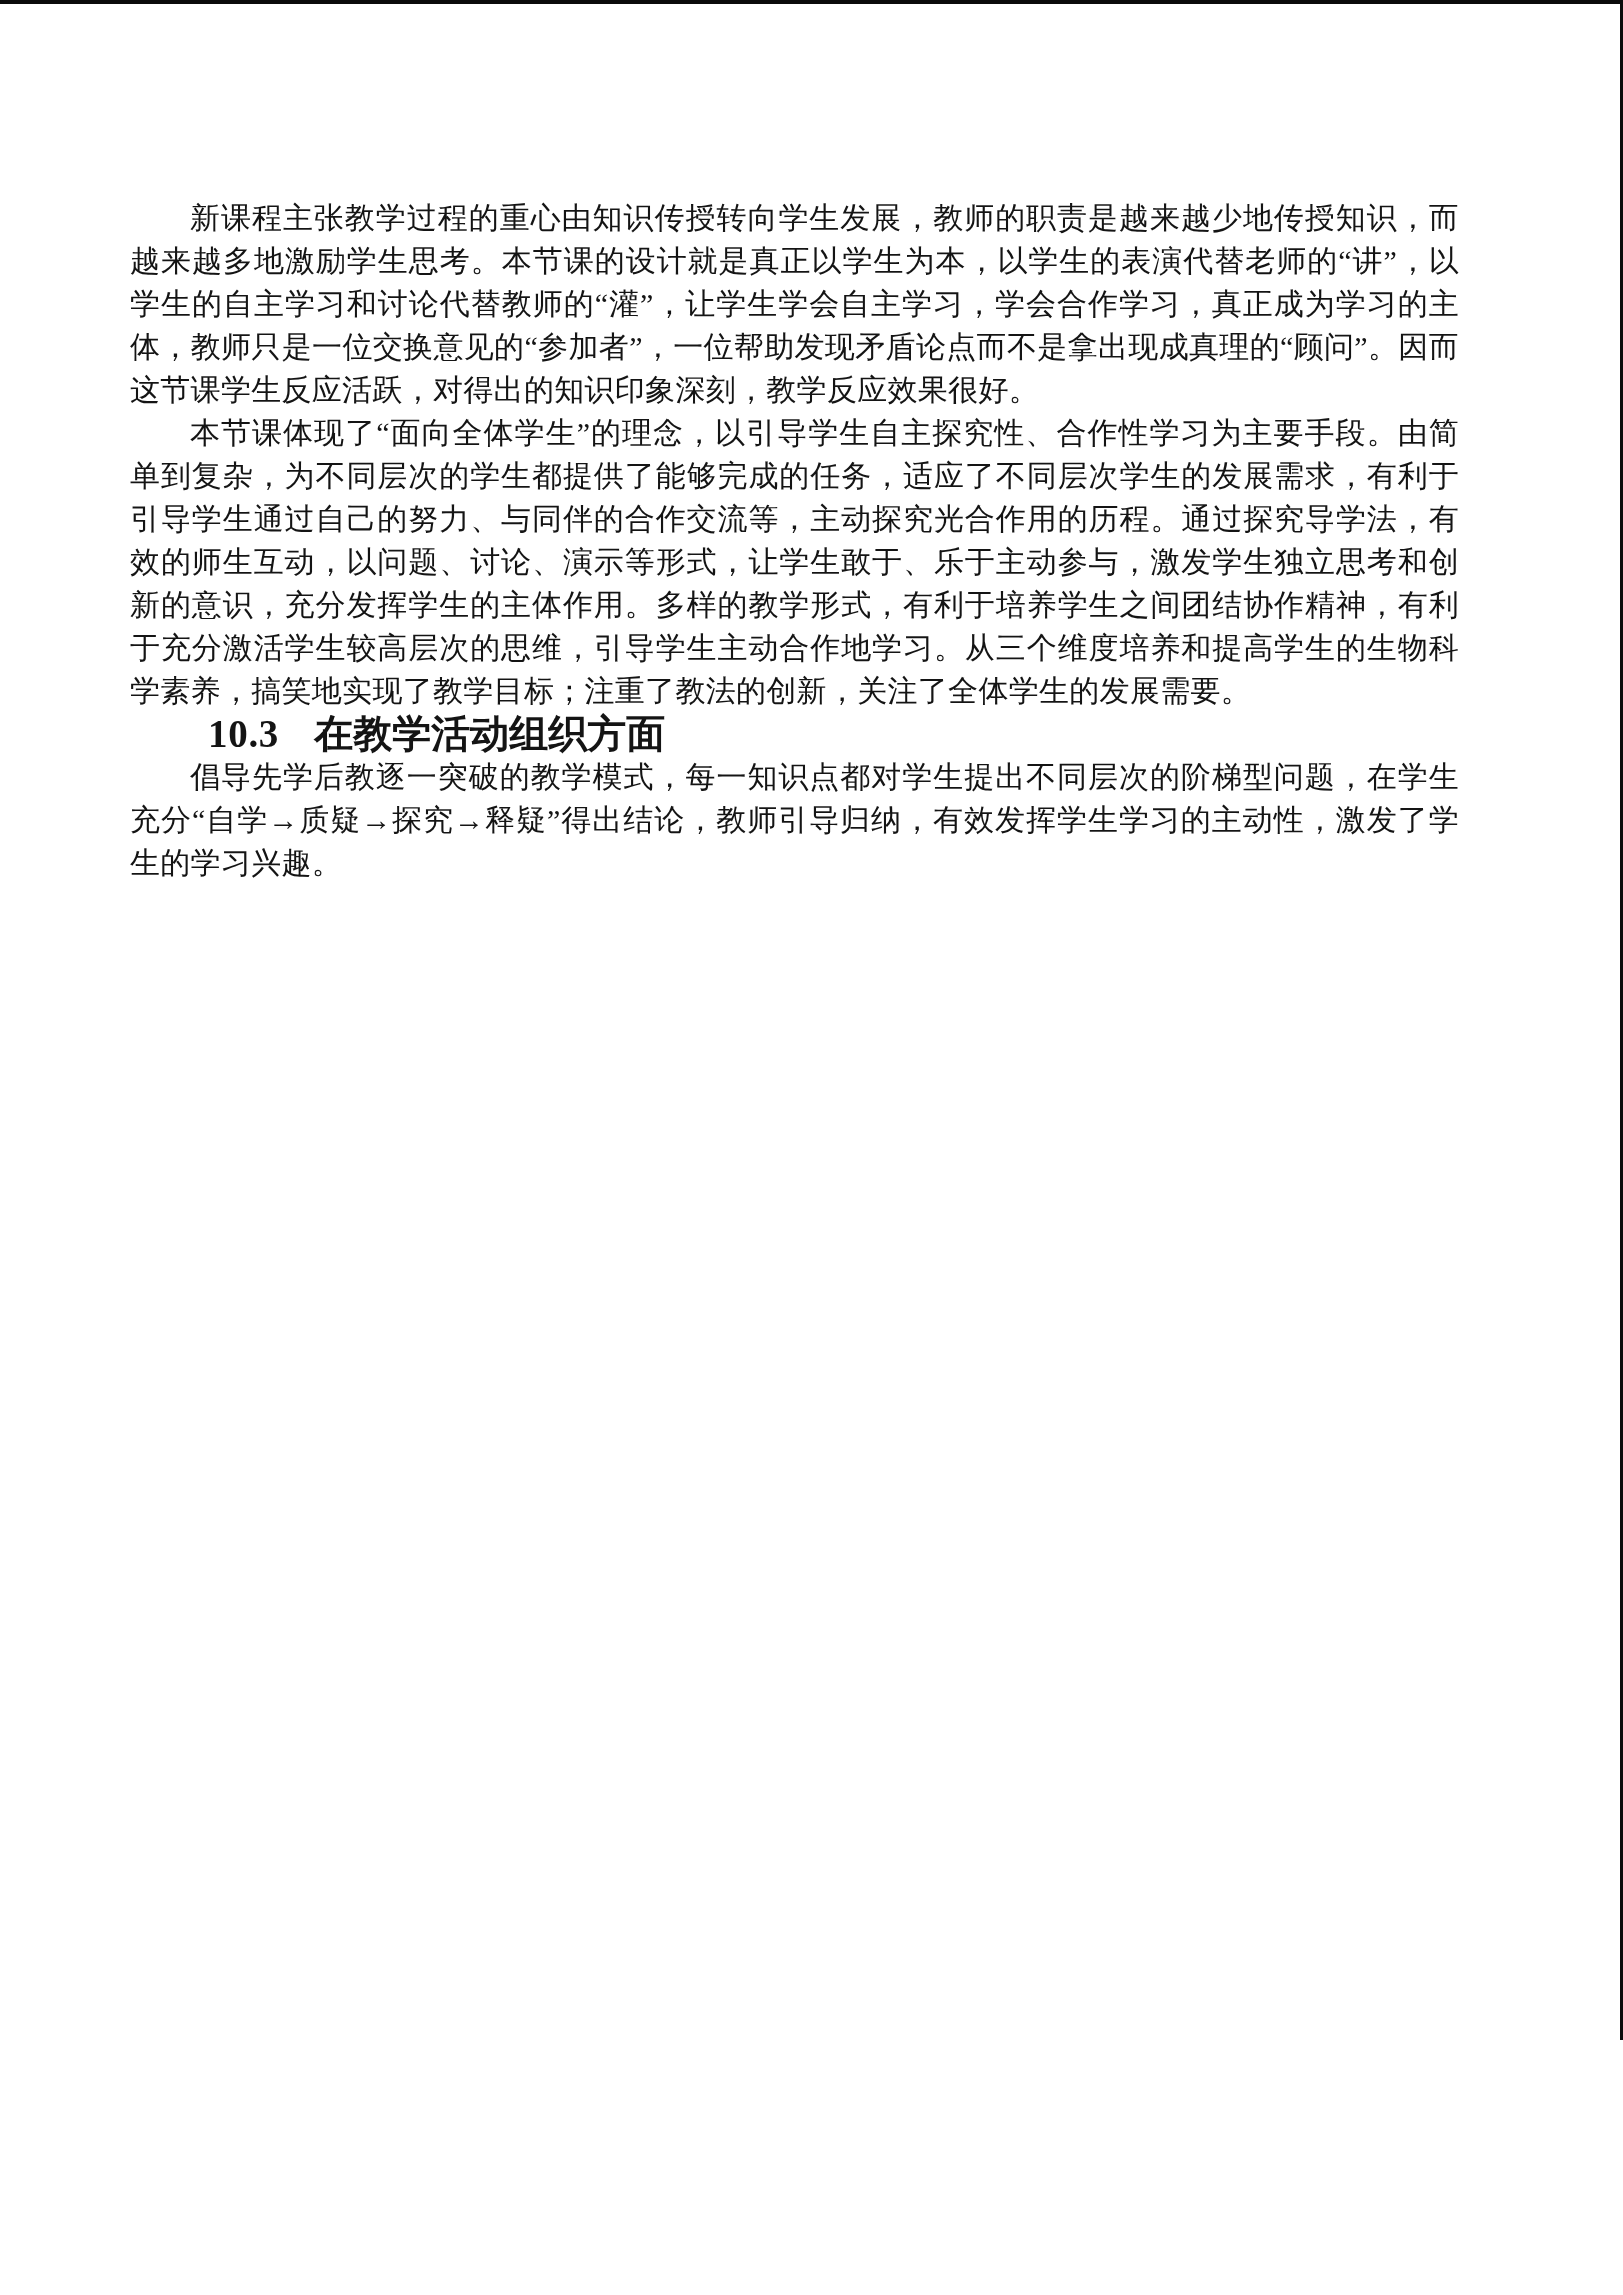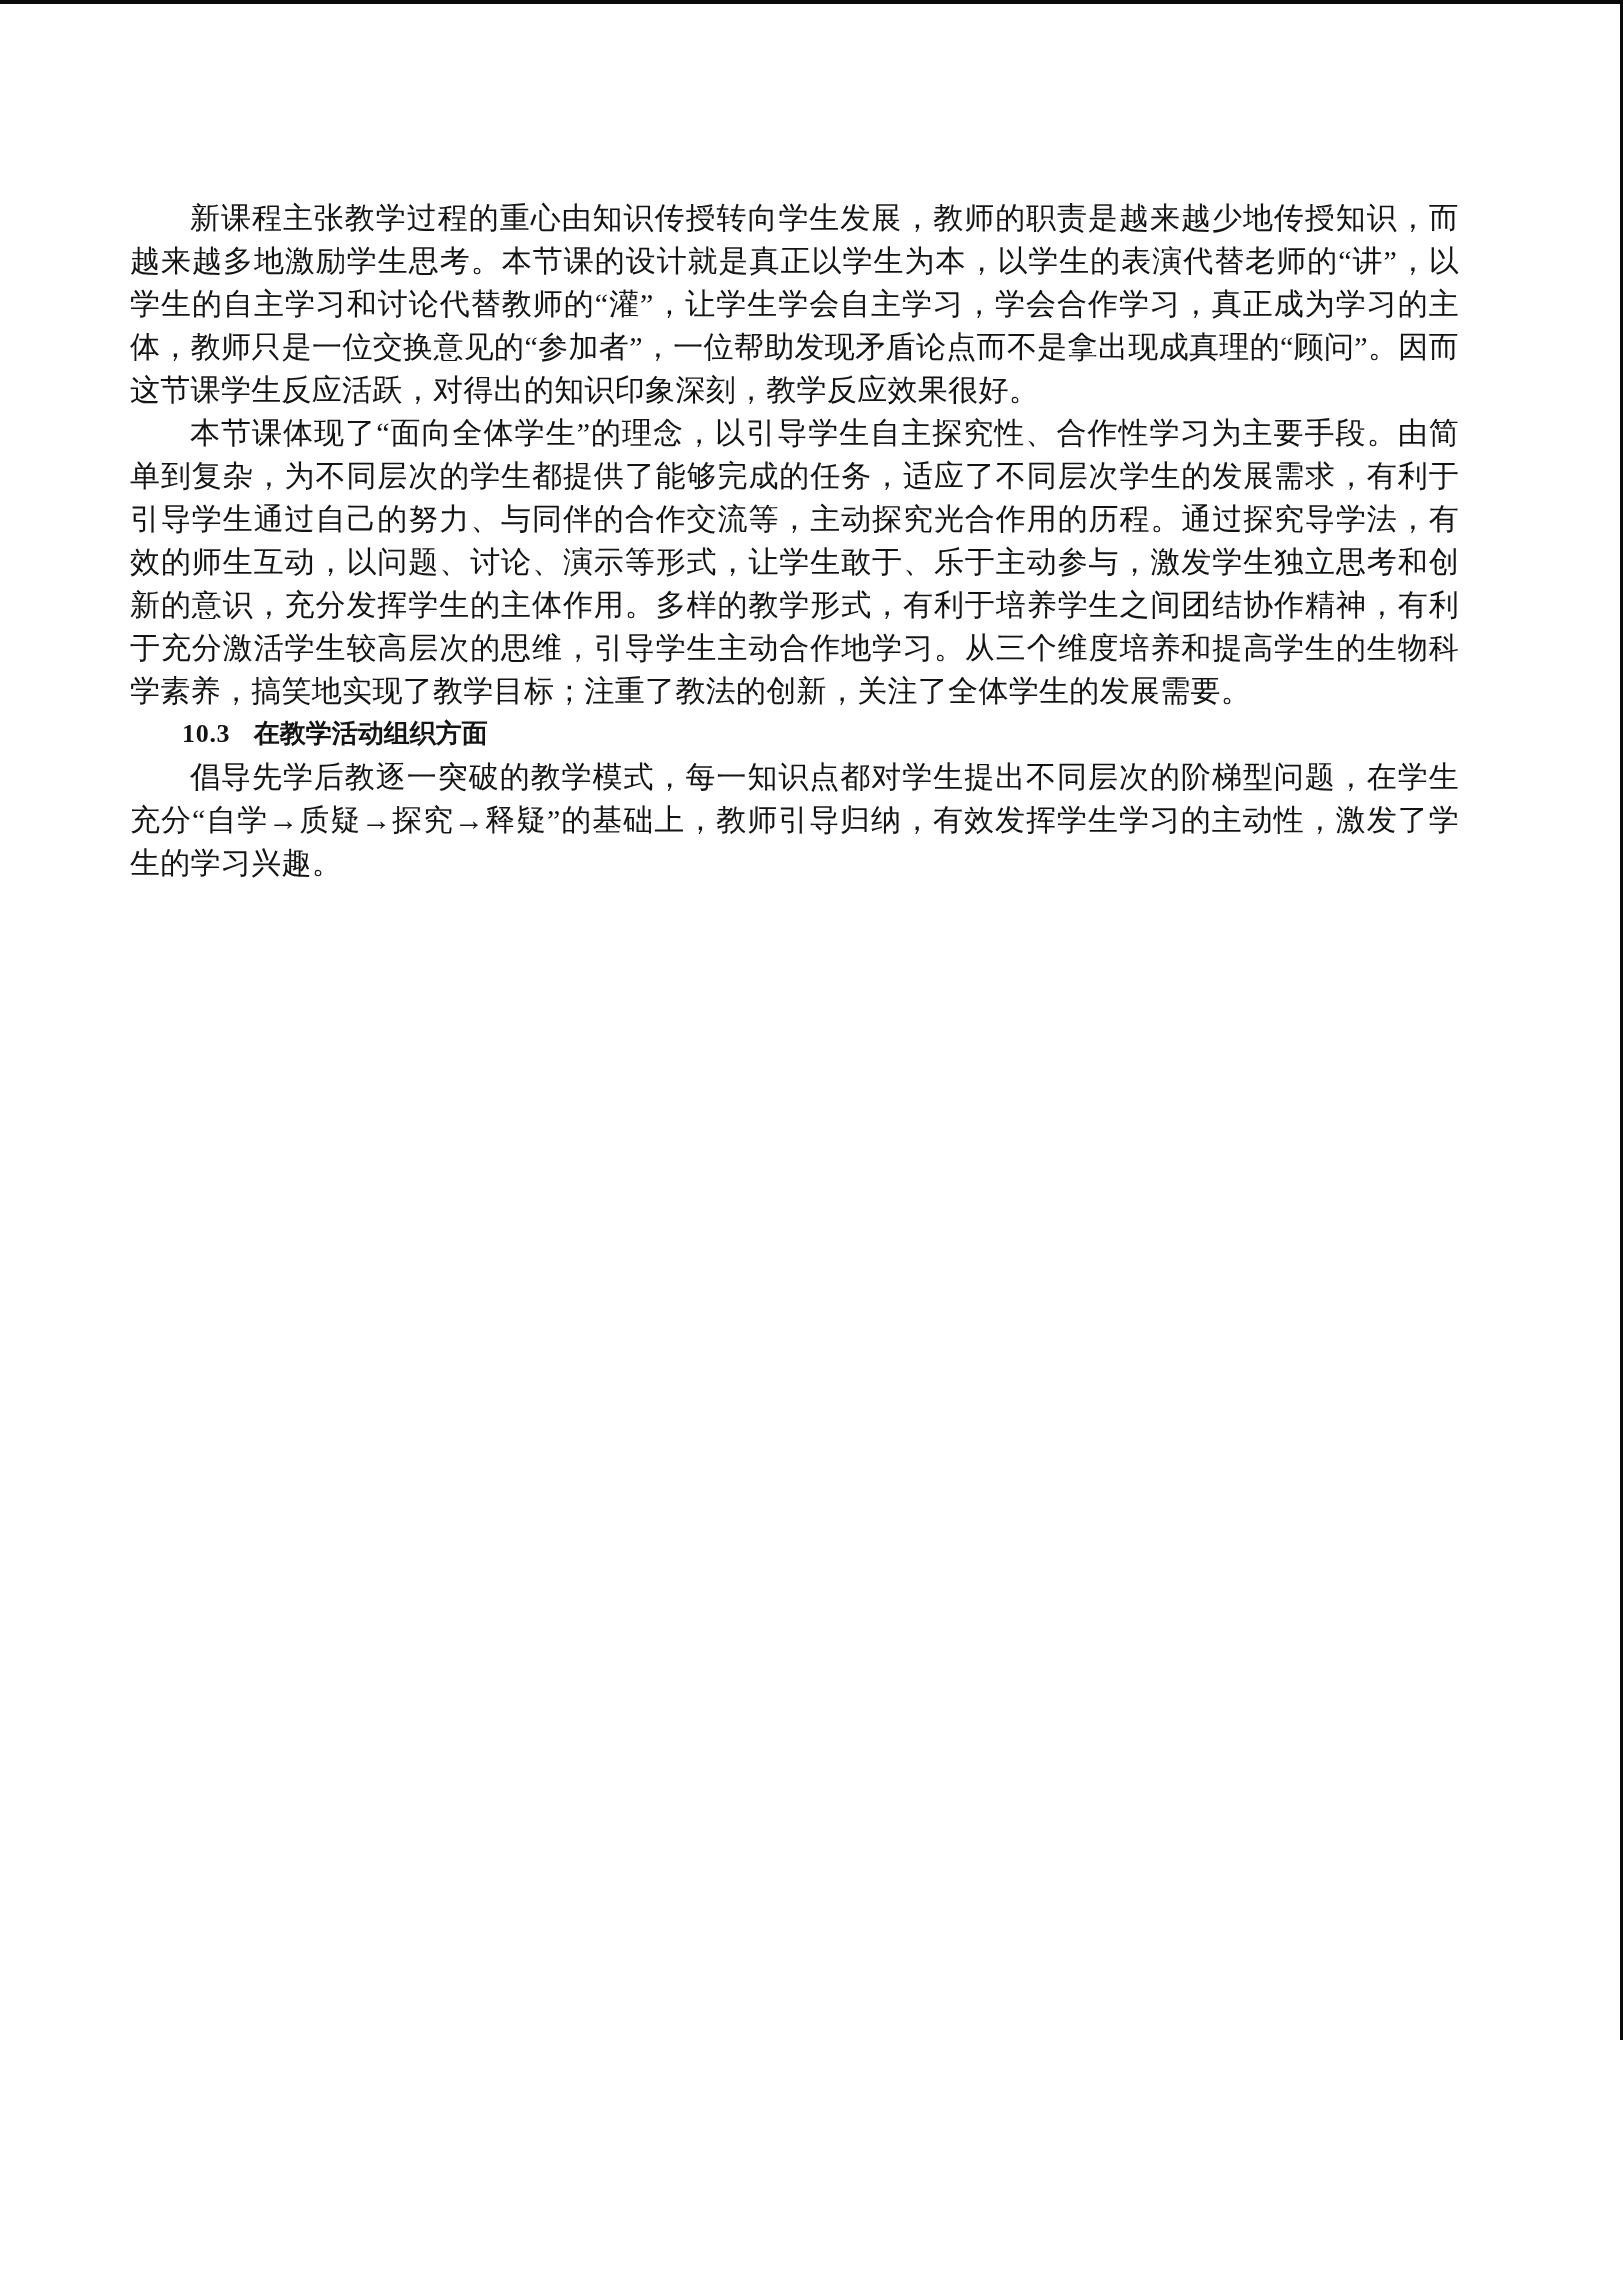--- a/index.html
+++ b/index.html
@@ -42,21 +42,21 @@
   }
   .doc-body p {
     margin: 0;
     padding: 0;
     text-indent: 2em;
     letter-spacing: 0.3px;
   }
   .doc-body h3 {
     margin: 0;
     padding: 0 0 0 2em;
-    font-size: 26px;
+    font-size: 39px;
     line-height: 43px;
     font-weight: bold;
     font-family: "Liberation Sans", "DejaVu Sans", sans-serif;
     text-align: left;
   }
   .doc-body h3 .h-num {
     font-family: "Liberation Serif", "DejaVu Serif", serif;
     font-weight: bold;
     margin-right: 0.9em;
     letter-spacing: 0.7px;
@@ -78,18 +78,18 @@
 <div class="page">
   <div class="border-top"></div>
   <div class="border-right"></div>
 
   <div class="doc-body">
     <p>新课程主张教学过程的重心由知识传授转向学生发展，教师的职责是越来越少地传授知识，而越来越多地激励学生思考。本节课的设计就是真正以学生为本，以学生的表演代替老师的“讲”，以学生的自主学习和讨论代替教师的“灌”，让学生学会自主学习，学会合作学习，真正成为学习的主体，教师只是一位交换意见的“参加者”，一位帮助发现矛盾论点而不是拿出现成真理的“顾问”。因而这节课学生反应活跃，对得出的知识印象深刻，教学反应效果很好。</p>
     <p>本节课体现了“面向全体学生”的理念，以引导学生自主探究性、合作性学习为主要手段。由简单到复杂，为不同层次的学生都提供了能够完成的任务，适应了不同层次学生的发展需求，有利于引导学生通过自己的努力、与同伴的合作交流等，主动探究光合作用的历程。通过探究导学法，有效的师生互动，以问题、讨论、演示等形式，让学生敢于、乐于主动参与，激发学生独立思考和创新的意识，充分发挥学生的主体作用。多样的教学形式，有利于培养学生之间团结协作精神，有利于充分激活学生较高层次的思维，引导学生主动合作地学习。从三个维度培养和提高学生的生物科学素养，搞笑地实现了教学目标；注重了教法的创新，关注了全体学生的发展需要。</p>
     <h3>
       <span class="h-num">10.3</span><span>在教学活动组织方面</span>
     </h3>
-    <p>倡导先学后教逐一突破的教学模式，每一知识点都对学生提出不同层次的阶梯型问题，在学生充分“自学→质疑→探究→释疑”的基础上，教师引导归纳，有效发挥学生学习的主动性，激发了学生的学习兴趣。</p>
+    <p>倡导先学后教逐一突破的教学模式，每一知识点都对学生提出不同层次的阶梯型问题，在学生充分“自学→质疑→探究→释疑”得出结论，教师引导归纳，有效发挥学生学习的主动性，激发了学生的学习兴趣。</p>
   </div>
 
   <div class="page-footer">5</div>
 </div>
 
 
 </body></html>

